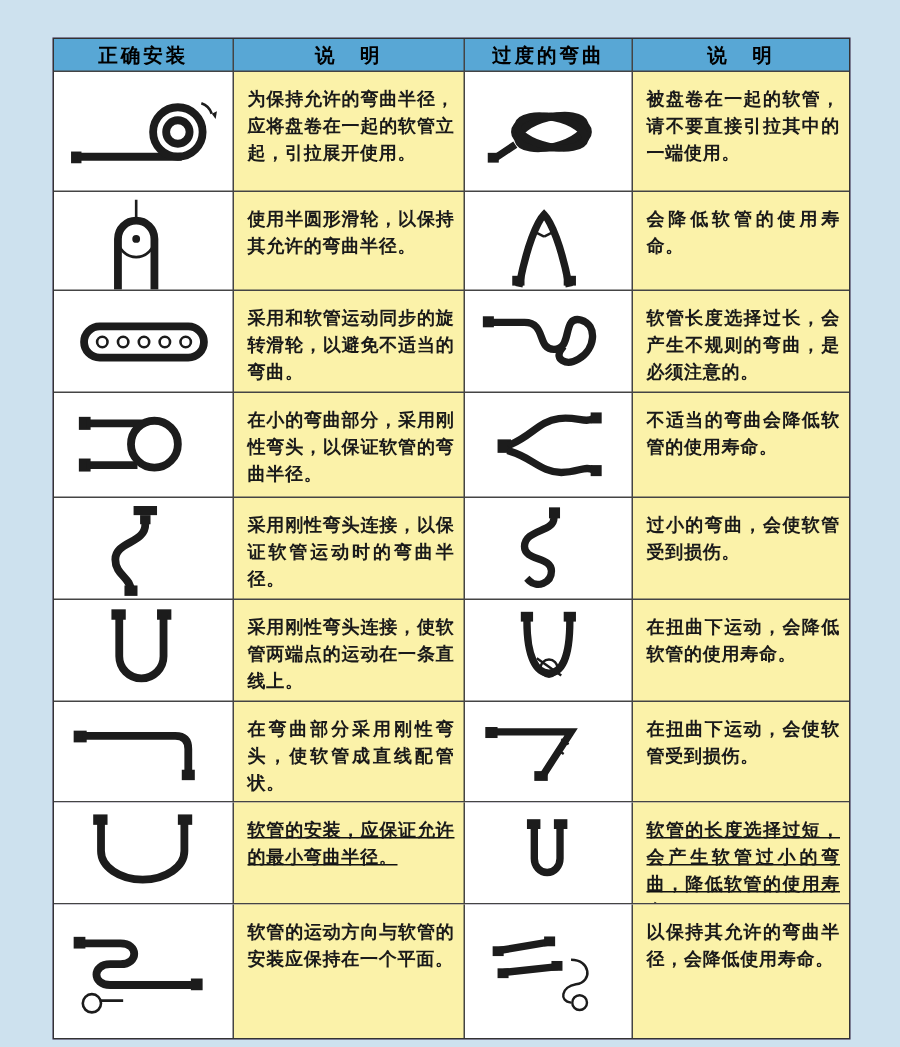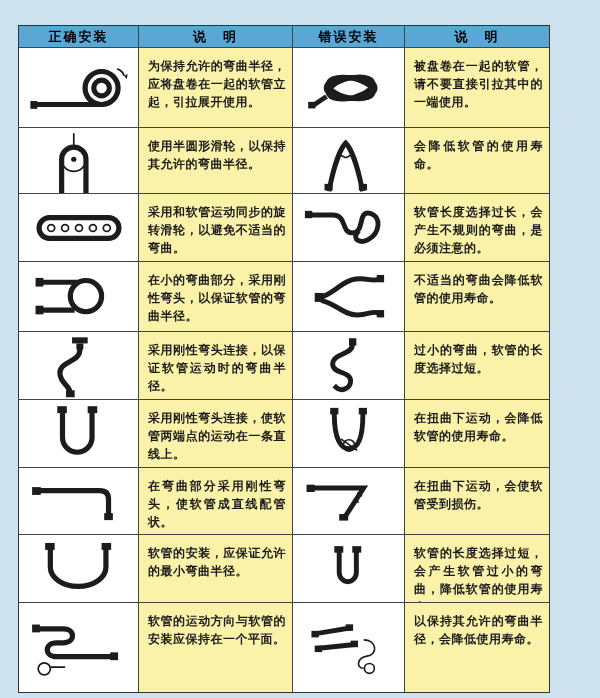--- a/index.html
+++ b/index.html
@@ -9,21 +9,21 @@
     font-family:"DejaVu Sans",sans-serif;
     position:relative;
     color:#111;
   }
   .page-title{
     position:absolute;left:36px;top:1px;
     font-size:16px;font-weight:bold;font-style:italic;
     letter-spacing:3px;color:#000;margin-top:38px;
   }
   .hose-table{
-    position:absolute;left:18px;top:25px;width:530px;
+    position:absolute;left:35px;top:25px;width:530px;
     border:1px solid #333;background:#c4b5fd;
   }
   .t-row{
     display:grid;
     grid-template-columns:120px 154px 112px 144px;
   }
   .cell{
     border-right:1px solid #444;
     border-bottom:1px solid #444;
     box-sizing:border-box;
@@ -58,21 +58,21 @@
 </head>
 <body>
 
 <div class="page-title">金属软管安装方法</div>
 
 <div class="hose-table">
 
   <div class="t-row head">
     <div class="cell">正确安装</div>
     <div class="cell">说　明</div>
-    <div class="cell">错误安装</div>
+    <div class="cell">过度的弯曲</div>
     <div class="cell">说　明</div>
   </div>
 
   <div class="t-row" style="height:80px;">
     <div class="cell img-cell">
       <svg viewBox="0 0 120 76">
         <rect class="fit" x="4" y="53" width="8" height="9"></rect>
         <path class="hose" d="M12,57 H86"></path>
         <circle class="hose" cx="86" cy="38" r="19"></circle>
         <circle class="hose" cx="86" cy="38" r="9" stroke-width="5"></circle>
@@ -167,21 +167,21 @@
         <rect class="fit" x="45" y="66" width="10" height="8"></rect>
       </svg>
     </div>
     <div class="cell txt-cell">采用刚性弯头连接，以保证软管运动时的弯曲半径。</div>
     <div class="cell img-cell right">
       <svg viewBox="0 0 120 76">
         <rect class="fit" x="60" y="4" width="9" height="9"></rect>
         <path class="hose" d="M64,13 C64,24 40,22 40,36 C40,48 62,44 62,56 C62,66 50,70 44,64"></path>
       </svg>
     </div>
-    <div class="cell txt-cell">过小的弯曲，软管的长度选择过短。</div>
+    <div class="cell txt-cell">过小的弯曲，会使软管受到损伤。</div>
   </div>
 
   <div class="t-row" style="height:68px;">
     <div class="cell img-cell">
       <svg viewBox="0 0 120 76">
         <rect class="fit" x="35" y="6" width="11" height="8"></rect>
         <rect class="fit" x="70" y="6" width="11" height="8"></rect>
         <path class="hose" d="M41,14 V42 A17,17 0 0 0 75,42 V14"></path>
       </svg>
     </div>
@@ -211,21 +211,21 @@
       <svg viewBox="0 0 120 76">
         <rect class="fit" x="8" y="18" width="10" height="9"></rect>
         <path class="hose" d="M18,22 H78 L56,56"></path>
         <rect class="fit" x="48" y="54" width="11" height="8"></rect>
         <path class="thin" d="M70,28 l6,4 M66,36 l6,4"></path>
       </svg>
     </div>
     <div class="cell txt-cell">在扭曲下运动，会使软管受到损伤。</div>
   </div>
 
-  <div class="t-row" style="height:68px;">
+  <div class="t-row" style="height:68px;text-decoration:underline;">
     <div class="cell img-cell">
       <svg viewBox="0 0 120 76">
         <rect class="fit" x="21" y="8" width="11" height="8"></rect>
         <rect class="fit" x="86" y="8" width="11" height="8"></rect>
         <path class="hose" d="M27,16 V36 A32,22 0 0 0 91,36 V16"></path>
       </svg>
     </div>
     <div class="cell txt-cell">软管的安装，应保证允许的最小弯曲半径。</div>
     <div class="cell img-cell right">
       <svg viewBox="0 0 120 76">

